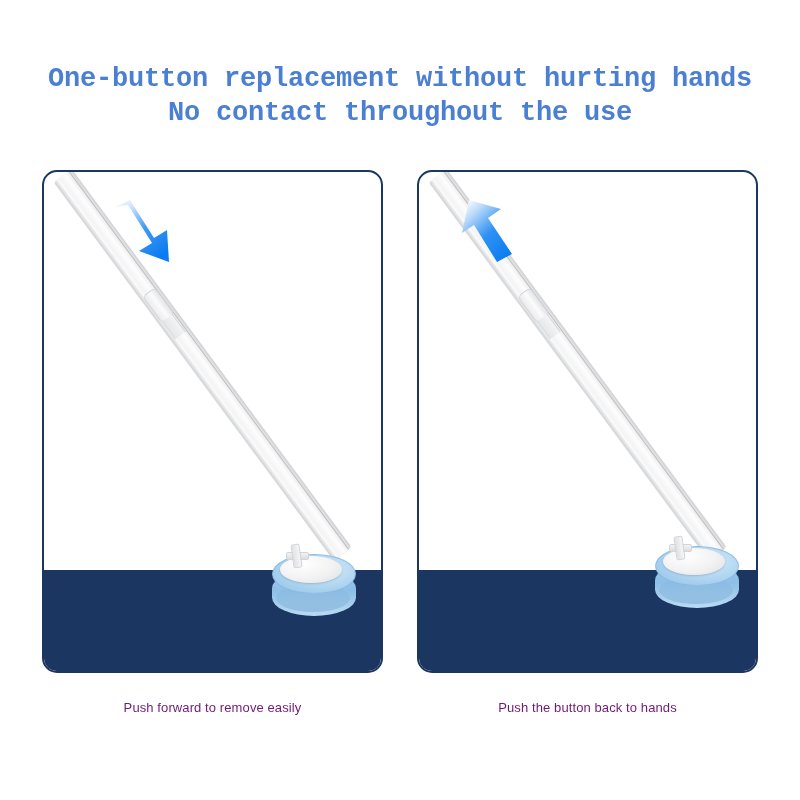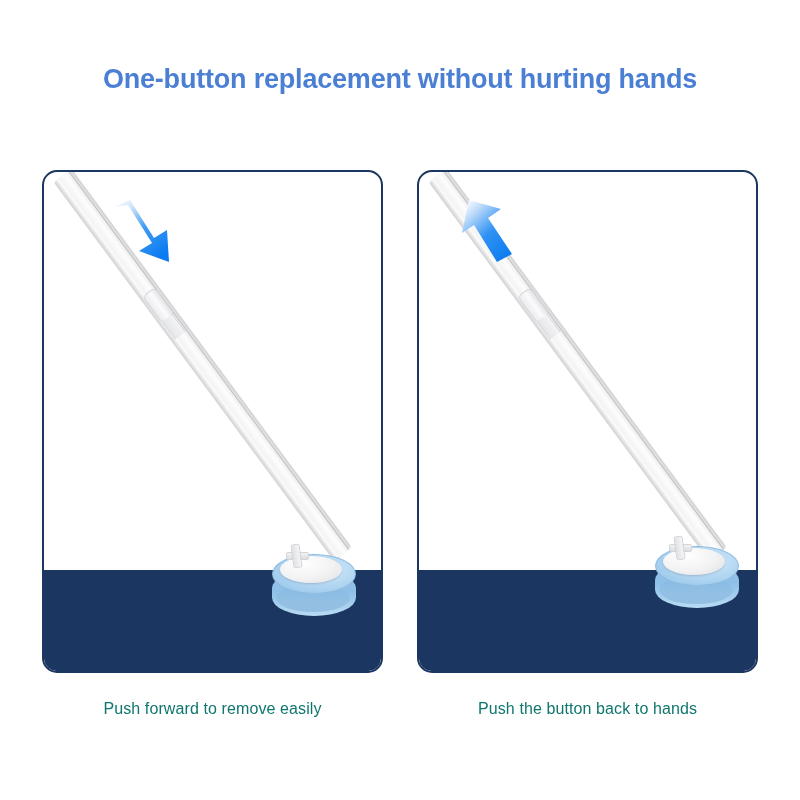--- a/index.html
+++ b/index.html
@@ -24,20 +24,21 @@
     text-align: center;
     color: #4a7fd4;
     font-weight: bold;
     font-size: 27px;
     line-height: 34px;
     letter-spacing: -0.2px;
   }
   .heading .line {
     display: block;
     white-space: nowrap;
+    font-family: Liberation Mono, monospace;
   }
 
   
   .panels {
     position: absolute;
     left: 0;
     top: 170px;
     width: 800px;
     height: 505px;
   }
@@ -229,33 +230,34 @@
     left: 0;
     top: 700px;
     width: 800px;
     height: 30px;
   }
   .caption {
     position: absolute;
     top: 0;
     width: 345px;
     text-align: center;
-    color: #0f766e;
-    font-size: 16px;
+    color: #701a75;
+    font-size: 13px;
     letter-spacing: 0.1px;
     white-space: nowrap;
   }
   .caption.left  { left: 40px;  }
   .caption.right { left: 415px; }
 </style>
 </head>
 <body>
 
 <div class="heading">
   <span class="line">One-button replacement without hurting hands</span>
+  <span class="line">No contact throughout the use</span>
 </div>
 
 <div class="panels">
 
   <div class="panel left">
     <div class="panel-inner">
 
       <div class="floor"></div>
 
       <div class="pole-wrap">

